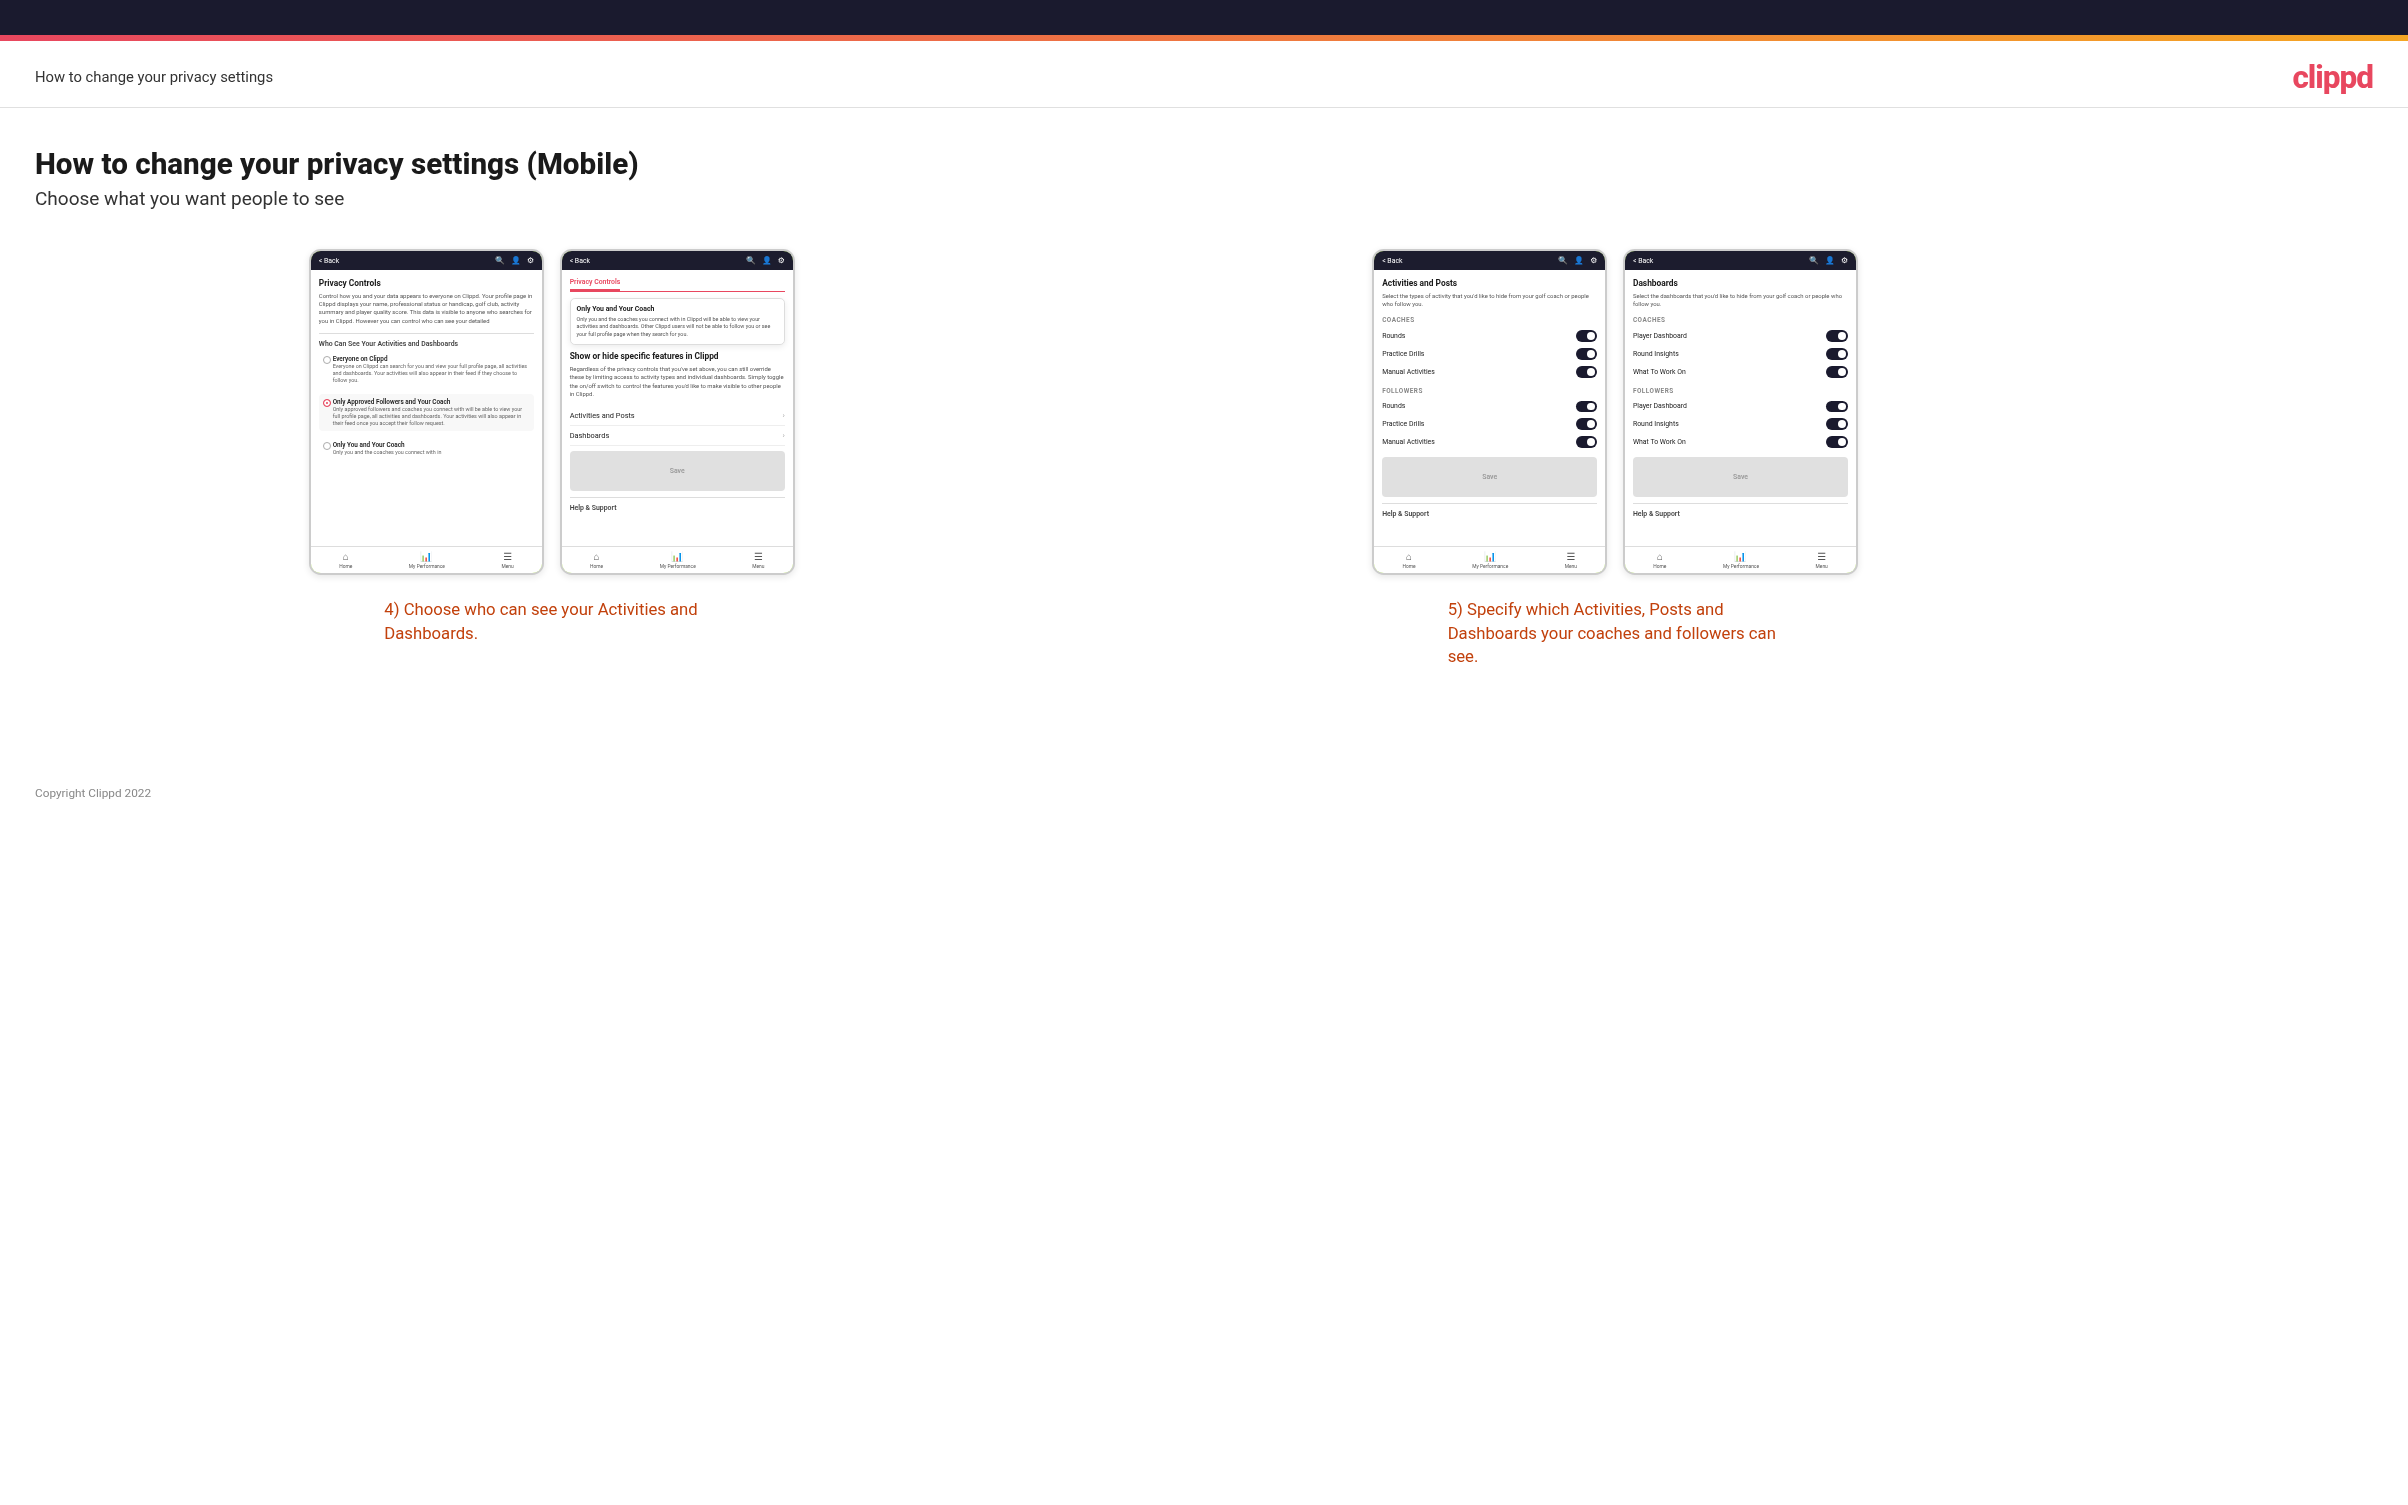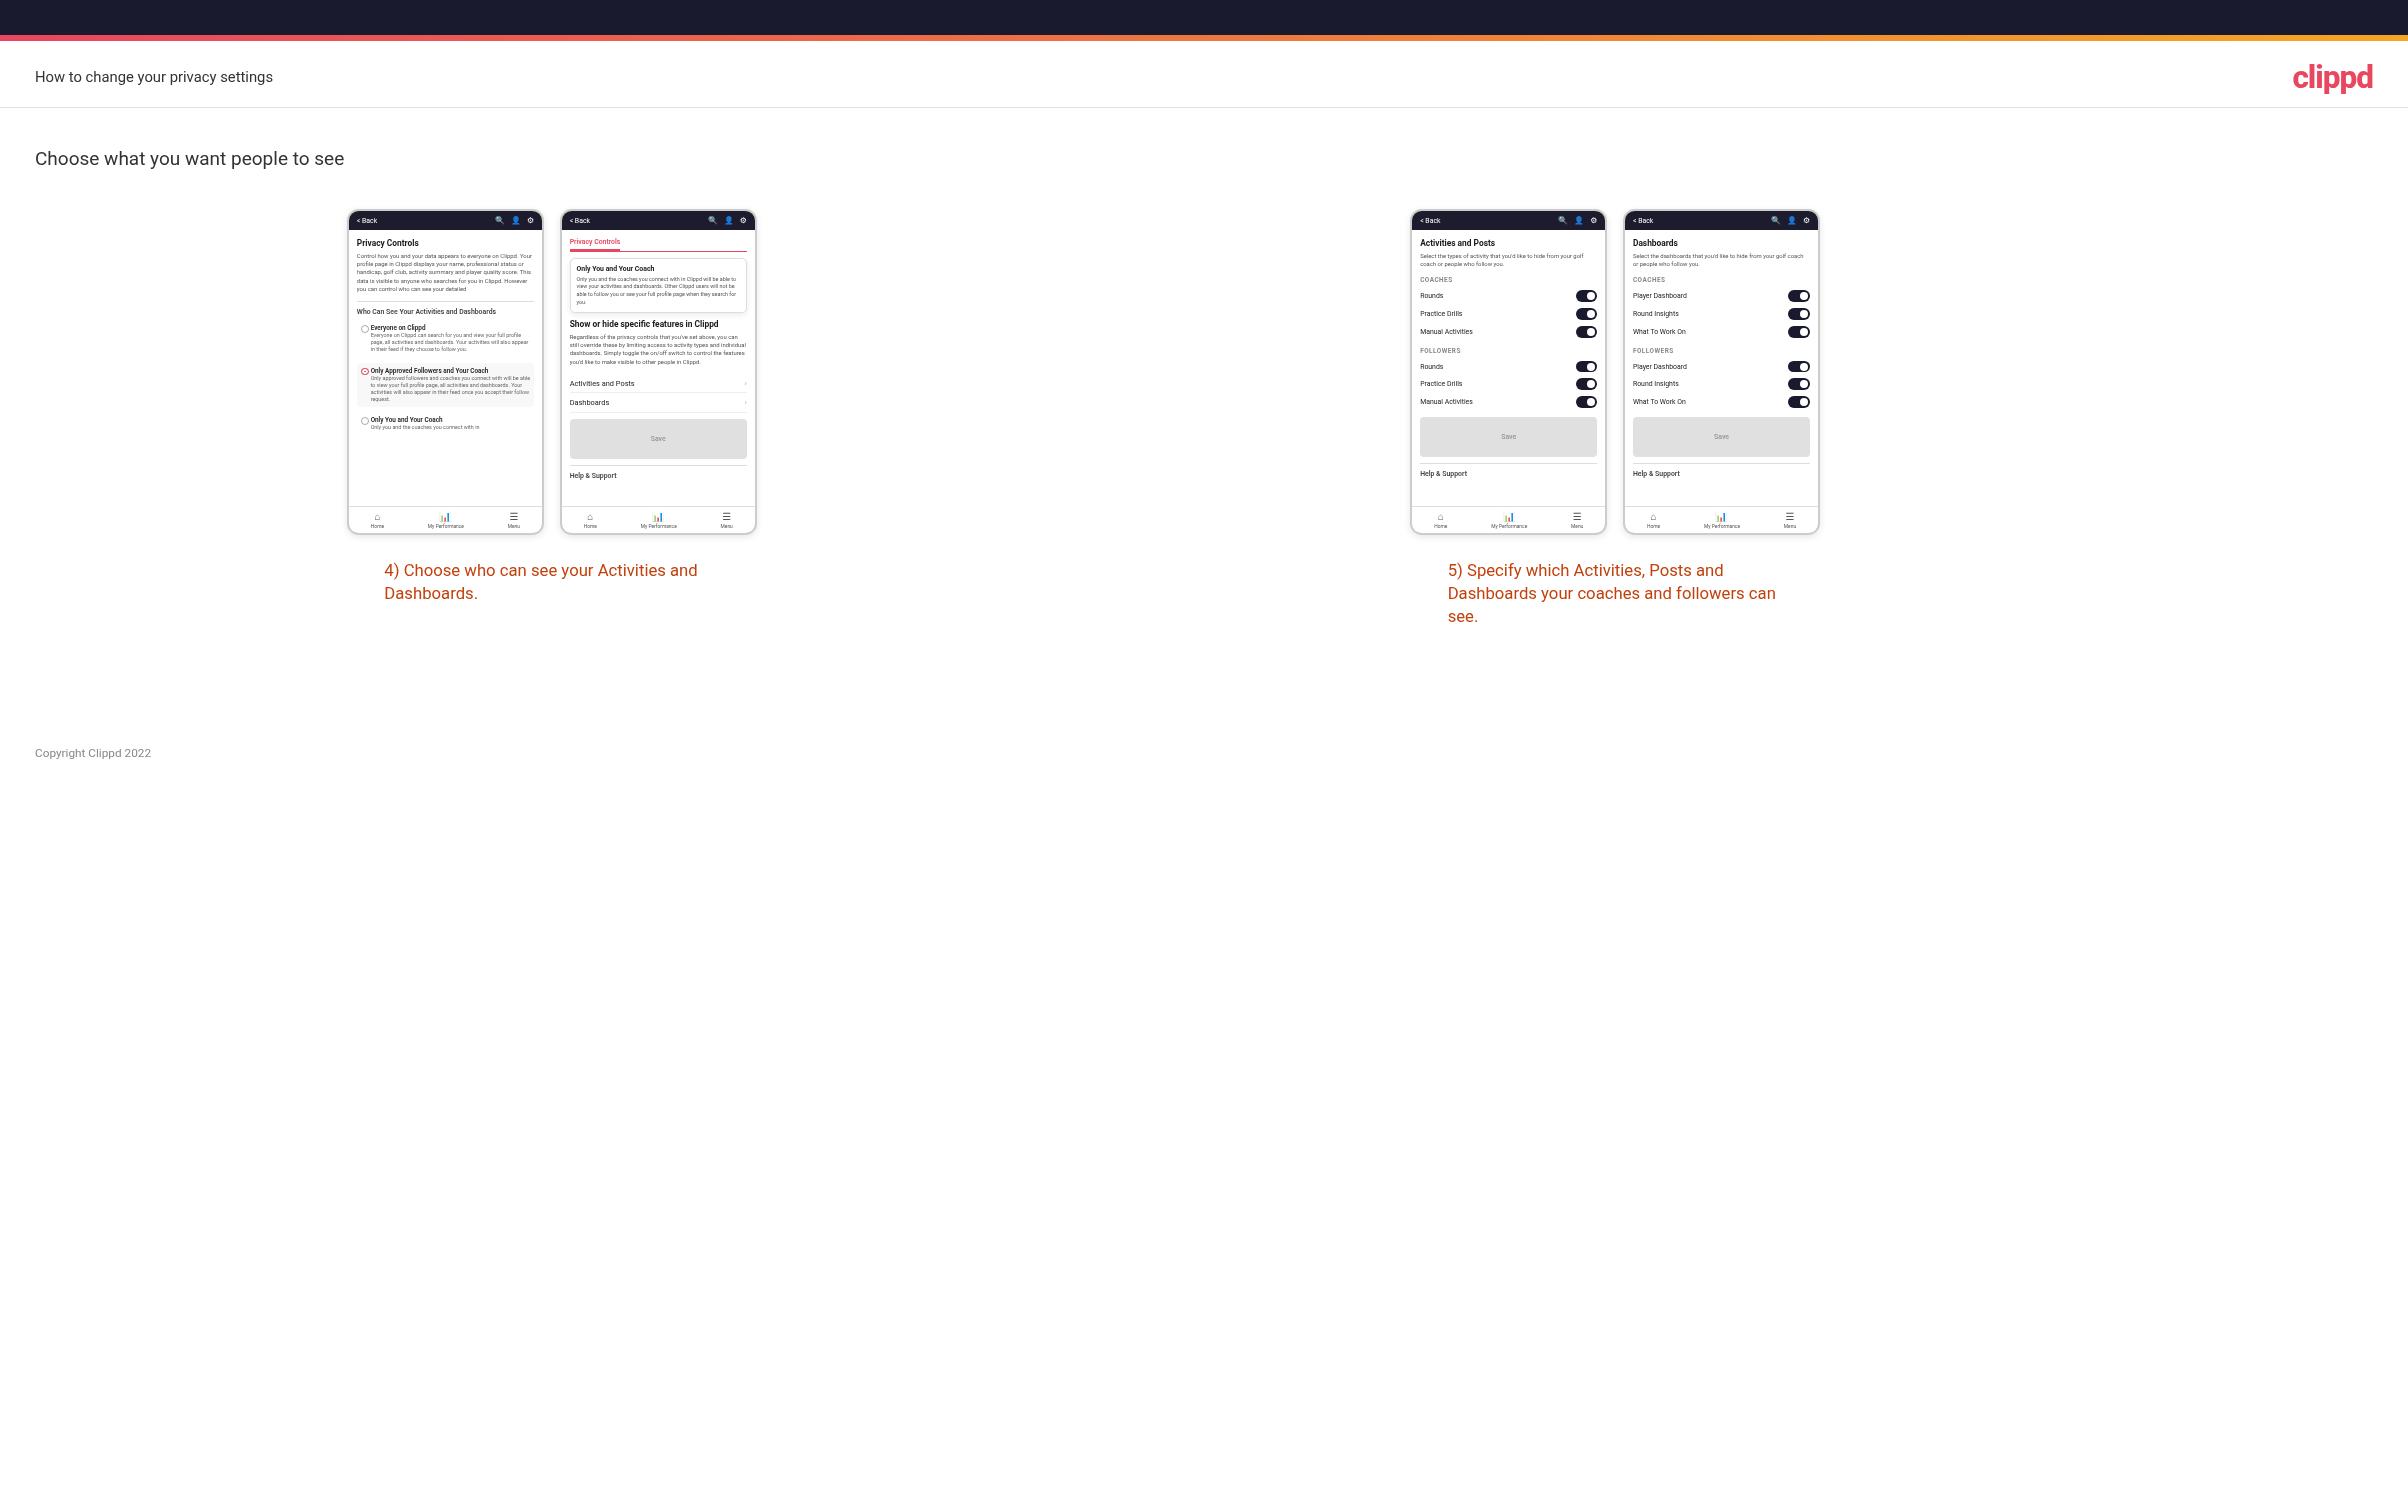--- a/index.html
+++ b/index.html
@@ -82,21 +82,21 @@
       font-size: 16.7px;
       font-weight: 400;
       color: #c2410c;
       text-align: left;
       max-width: 335px;
       line-height: 1.4;
     }
 
     
     .phone {
-      width: 197px;
+      width: 235px;
       border: 2px solid #ccc;
       border-radius: 11.8px;
       overflow: hidden;
       background: #bef264;
       box-shadow: 0 2px 7.9px rgba(0,0,0,0.10);
       font-size: 6.9px;
     }
     .phone-topbar {
       background: #1c1c2e;
       padding: 4.9px 7.9px;
@@ -325,20 +325,21 @@
 
 <div class="top-bar"></div>
 <div class="top-bar-gradient"></div>
 
 <div class="header">
   <span class="header-title">How to change your privacy settings</span>
   <span class="logo">clippd</span>
 </div>
 
 <div class="main">
+  <div class="page-heading">How to change your privacy settings (Mobile)</div>
   <div class="page-subheading">Choose what you want people to see</div>
 
   <div class="screenshots-row">
 
     <div class="screenshot-group">
       <div class="screenshot-pair">
 
         <div class="phone">
           <div class="phone-topbar">
             <span class="phone-back">&lt; Back</span>

